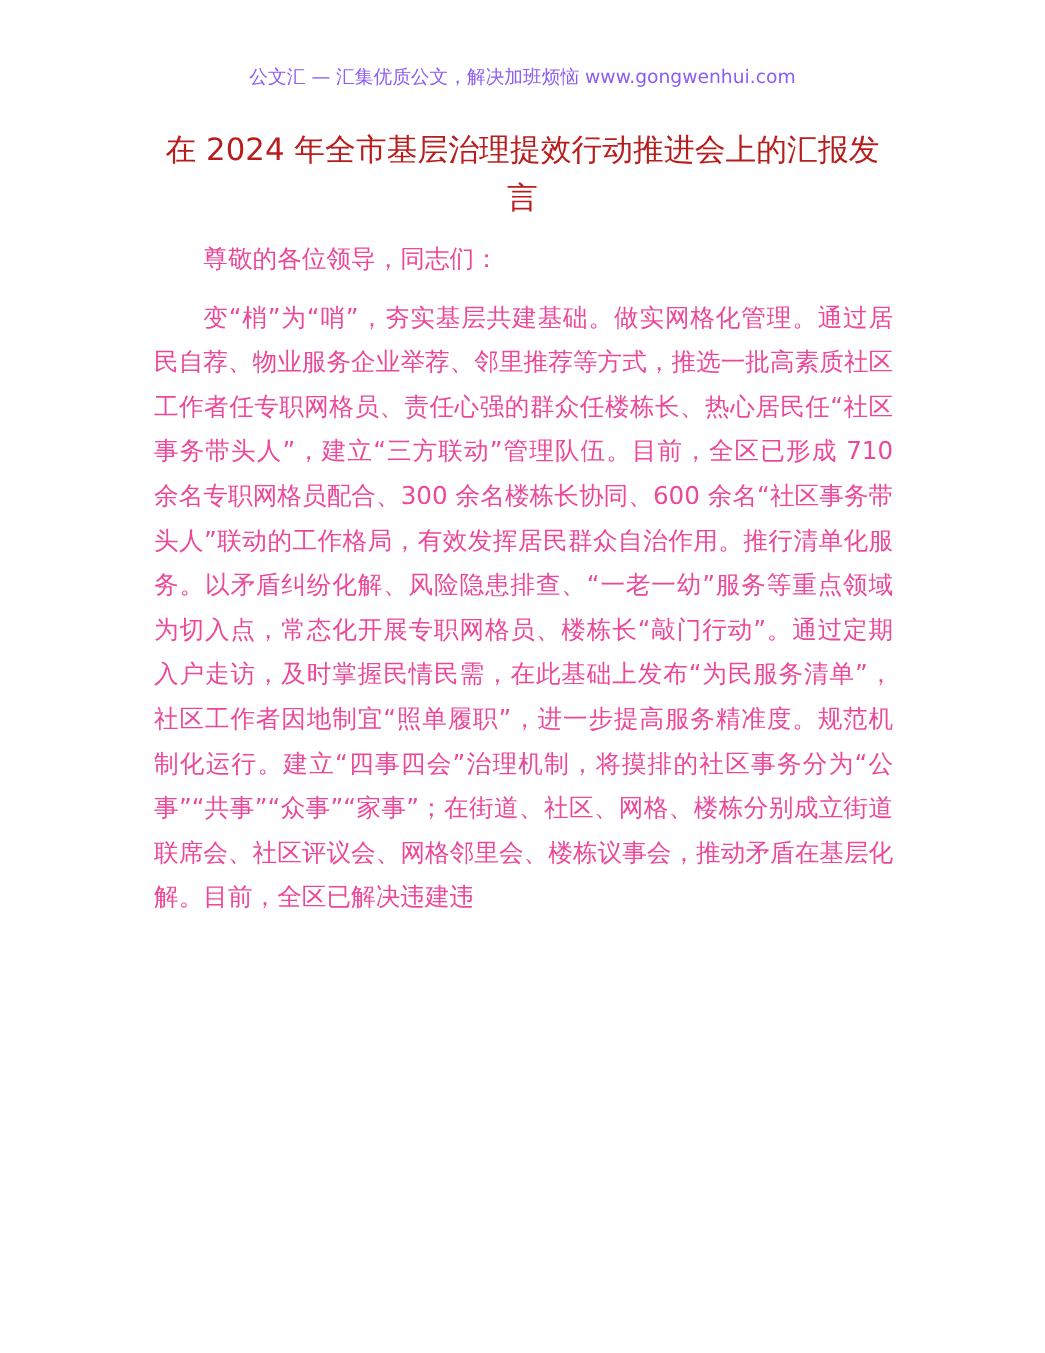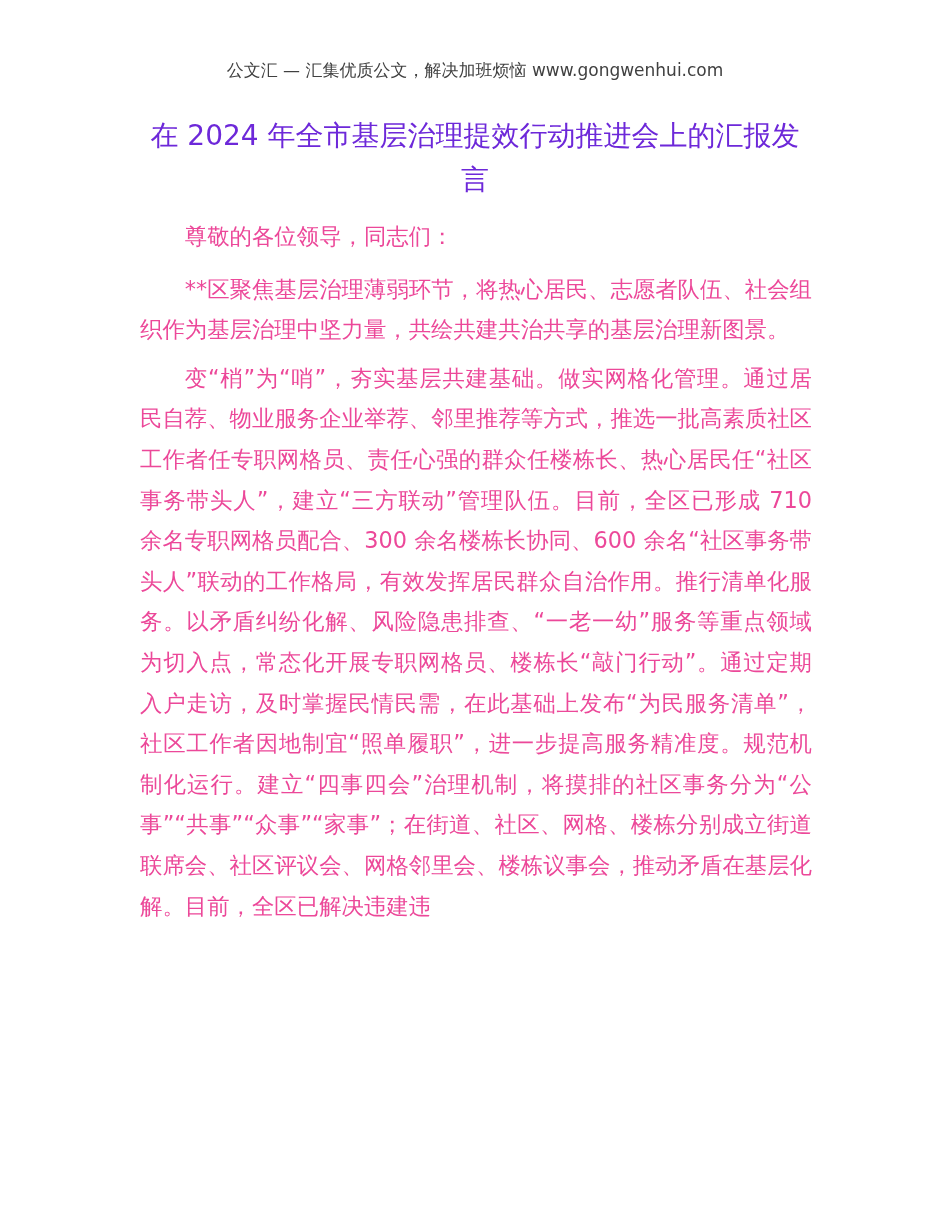--- a/index.html
+++ b/index.html
@@ -16,32 +16,32 @@
       color: #000000;
     }
     .header-banner {
       position: absolute;
       top: 58px;
       left: 0;
       width: 950px;
       text-align: center;
       font-size: 17px;
       line-height: 24px;
-      color: #404040;
+      color: #8b5cf6;
       letter-spacing: 0px;
     }
     .doc-title {
       position: absolute;
       top: 114px;
       left: 140px;
       width: 670px;
       text-align: center;
       font-size: 28px;
       line-height: 44px;
-      color: #6d28d9;
+      color: #b91c1c;
     }
     .doc-body {
       position: absolute;
       top: 216px;
       left: 140px;
       width: 672px;
       font-size: 22.4px;
       line-height: 40.6px;
       text-align: justify;
       text-justify: inter-ideograph;
@@ -57,15 +57,14 @@
   </style>
 </head>
 <body>
 
 <div class="header-banner">公文汇 — 汇集优质公文，解决加班烦恼 www.gongwenhui.com</div>
 
 <div class="doc-title">在 2024 年全市基层治理提效行动推进会上的汇报发言</div>
 
 <div class="doc-body">
   <p class="salutation">尊敬的各位领导，同志们：</p>
-  <p>**区聚焦基层治理薄弱环节，将热心居民、志愿者队伍、社会组织作为基层治理中坚力量，共绘共建共治共享的基层治理新图景。</p>
   <p>变“梢”为“哨”，夯实基层共建基础。做实网格化管理。通过居民自荐、物业服务企业举荐、邻里推荐等方式，推选一批高素质社区工作者任专职网格员、责任心强的群众任楼栋长、热心居民任“社区事务带头人”，建立“三方联动”管理队伍。目前，全区已形成 710 余名专职网格员配合、300 余名楼栋长协同、600 余名“社区事务带头人”联动的工作格局，有效发挥居民群众自治作用。推行清单化服务。以矛盾纠纷化解、风险隐患排查、“一老一幼”服务等重点领域为切入点，常态化开展专职网格员、楼栋长“敲门行动”。通过定期入户走访，及时掌握民情民需，在此基础上发布“为民服务清单”，社区工作者因地制宜“照单履职”，进一步提高服务精准度。规范机制化运行。建立“四事四会”治理机制，将摸排的社区事务分为“公事”“共事”“众事”“家事”；在街道、社区、网格、楼栋分别成立街道联席会、社区评议会、网格邻里会、楼栋议事会，推动矛盾在基层化解。目前，全区已解决违建违</p>
 </div>
 
 </body></html>

